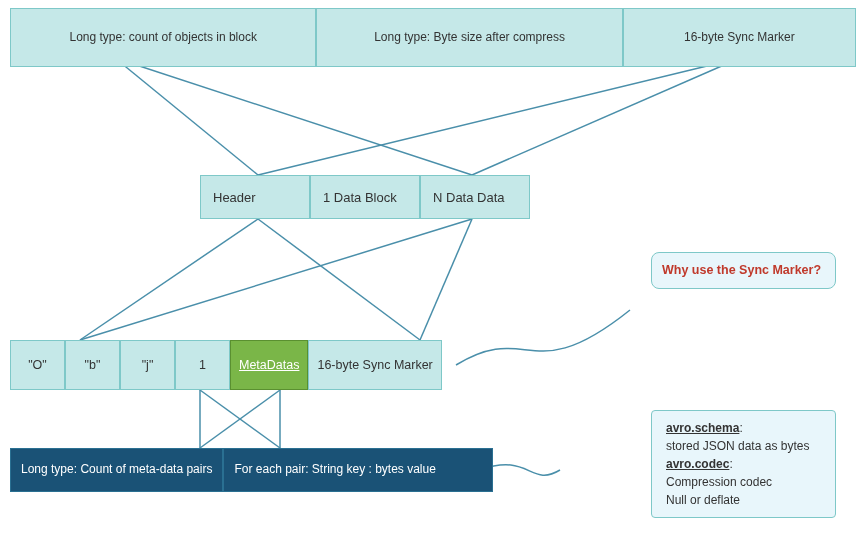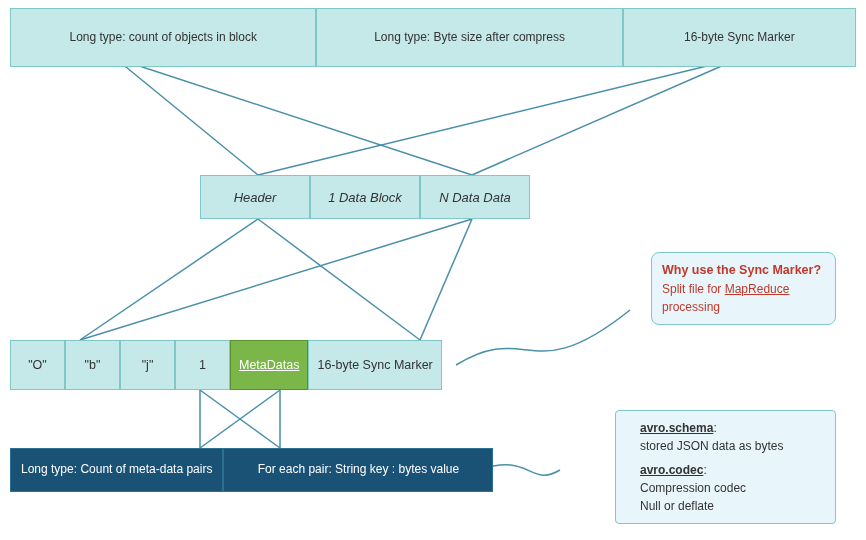--- a/index.html
+++ b/index.html
@@ -54,27 +54,25 @@
       left: 200px;
       display: flex;
       height: 44px;
     }
 
     .mid-cell {
       border: 1.5px solid #7ec8c8;
       background: #c5e8e8;
       display: flex;
       align-items: center;
-      justify-content: center;
       text-align: center;
       padding: 4px 12px;
       color: #333;
       font-size: 13px;
       min-width: 110px;
-      font-style: italic;
     }
 
     
     .bottom-bar {
       position: absolute;
       top: 340px;
       left: 10px;
       display: flex;
       height: 50px;
     }
@@ -110,21 +108,21 @@
       left: 10px;
       display: flex;
       height: 44px;
     }
 
     .meta-cell {
       border: 1.5px solid #2a7092;
       background: #1a5276;
       display: flex;
       align-items: center;
-      justify-content: center;
+      justify-content: flex-start;
       text-align: center;
       padding: 4px 10px;
       color: #fff;
       font-size: 12px;
       line-height: 1.3;
     }
 
     .meta-cell-1 { min-width: 190px; }
     .meta-cell-2 { min-width: 270px; }
 
@@ -154,25 +152,25 @@
 
     .callout-sync .link {
       color: #c0392b;
       text-decoration: underline;
     }
 
     .callout-avro {
       position: absolute;
       top: 410px;
       right: 30px;
-      width: 221px;
+      width: 185px;
       border: 1.5px solid #7ec8c8;
       background: #e8f6fb;
       border-radius: 4px;
-      padding: 8px 24px;
+      padding: 8px 14px;
       font-size: 12px;
       line-height: 1.5;
       color: #333;
     }
 
     .callout-avro .kw {
       font-weight: bold;
       text-decoration: underline;
     }
 
@@ -238,23 +236,20 @@
     <div class="mid-cell">
       <span>1 Data Block</span>
     </div>
     <div class="mid-cell">
       <span>N Data Data</span>
     </div>
   </div>
 
   <div class="callout-sync">
     <div class="title">Why use the Sync Marker?</div>
-    <div class="body">
-      <span>Split file for </span><span class="link">MapReduce</span><span> processing</span>
-    </div>
   </div>
 
   <div class="bottom-bar">
     <div class="bot-cell">
       <span>"O"</span>
     </div>
     <div class="bot-cell">
       <span>"b"</span>
     </div>
     <div class="bot-cell">
@@ -279,18 +274,18 @@
     <div class="meta-cell meta-cell-2">
       <span>For each pair:
 String key : bytes value</span>
     </div>
   </div>
 
   <div class="callout-avro">
     <div>
       <span class="kw">avro.schema</span><span>:<br>stored JSON data as bytes</span>
     </div>
-    <div style="margin-top:6px;">
+    <div style="">
       <span class="kw">avro.codec</span><span>:<br>Compression codec<br>Null or deflate</span>
     </div>
   </div>
 
 </div>
 
 </body></html>

